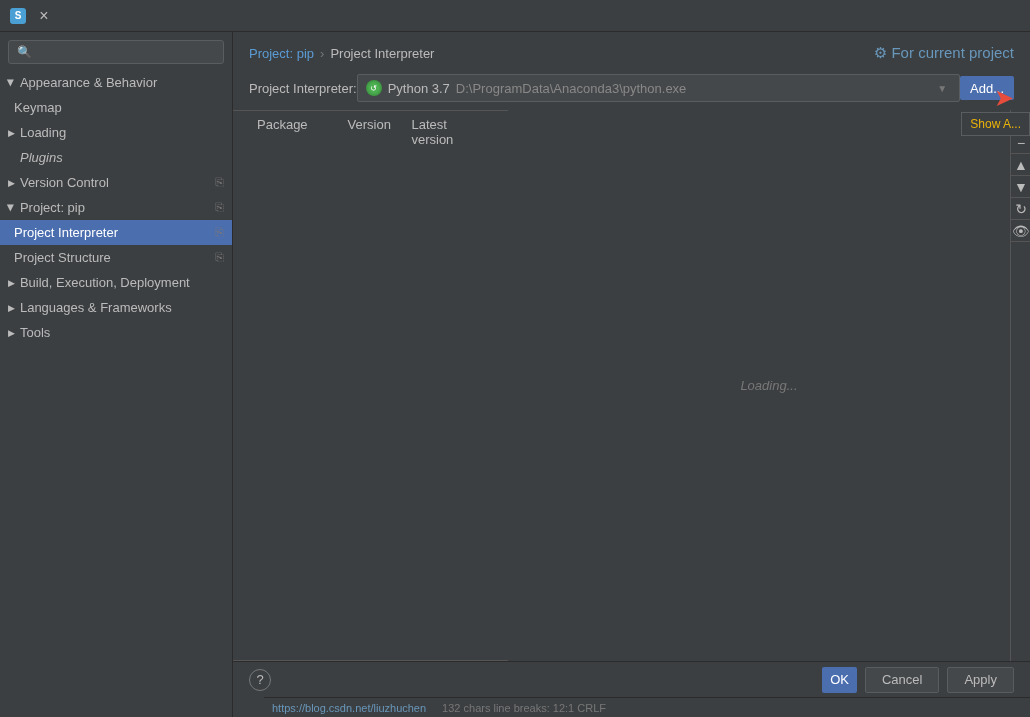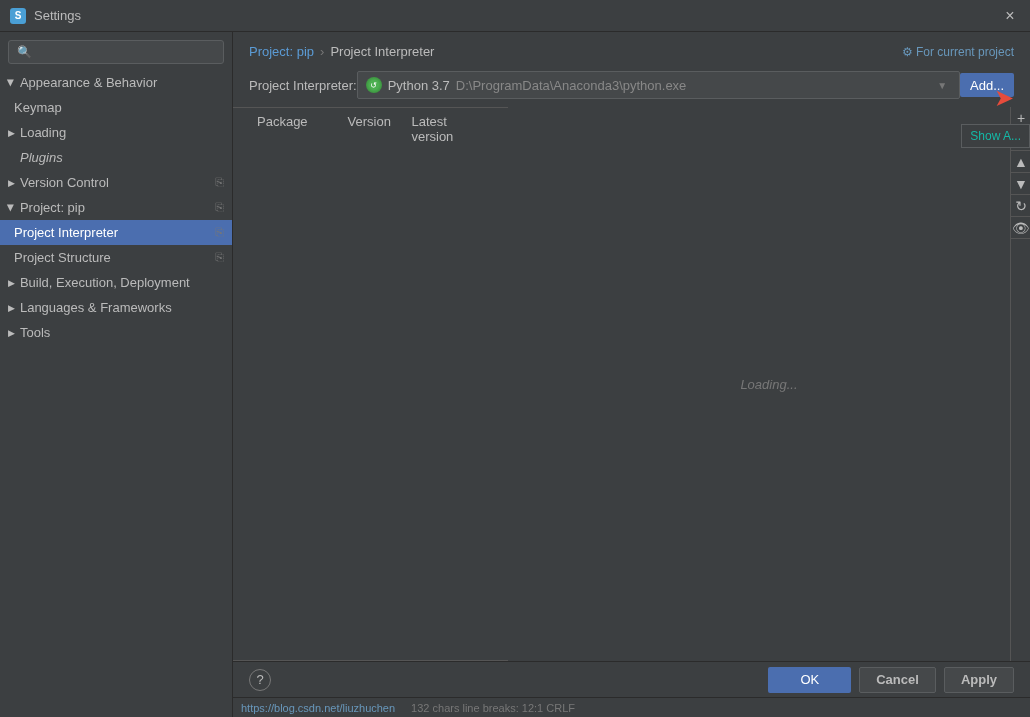--- a/index.html
+++ b/index.html
@@ -147,21 +147,21 @@
       padding: 12px 16px 8px 16px;
       font-size: 13px;
       color: #bbbbbb;
       display: flex;
       align-items: center;
       gap: 6px;
       flex-shrink: 0;
     }
     .breadcrumb-sep { color: #777; }
     .breadcrumb-link { color: #5b9bd5; cursor: pointer; }
-    .for-project { margin-left: auto; color: #6897bb; font-size: 12px; cursor: pointer; }
+    .for-project { margin-left: auto; color: #6897bb; font-size: 15px; cursor: pointer; }
 
     
     .interpreter-row {
       display: flex;
       align-items: center;
       padding: 4px 16px 8px 16px;
       flex-shrink: 0;
     }
     .interpreter-label {
       color: #bbbbbb;
@@ -218,27 +218,27 @@
       right: 16px;
       font-size: 24px;
       color: #e74c3c;
       z-index: 10;
       pointer-events: none;
     }
 
     
     .show-all-area {
       position: absolute;
-      top: 92px;
+      top: 80px;
       right: 0;
       background: #3c3f41;
       border: 1px solid #5a5d5f;
       padding: 4px 8px;
       font-size: 12px;
-      color: #14b8a6;
+      color: #eab308;
       cursor: pointer;
       z-index: 5;
     }
 
     
     .package-table {
       flex: 1;
       display: flex;
       flex-direction: row;
       overflow: hidden;
@@ -321,67 +321,66 @@
     }
     .bottom-right {
       display: flex;
       gap: 8px;
       margin-left: auto;
     }
     .btn-ok {
       background: #4b6eaf;
       color: white;
       border: none;
-      padding: 4px 32px;
+      padding: 4px 8px;
       font-size: 13px;
       cursor: pointer;
       border-radius: 2px;
       height: 26px;
     }
     .btn-cancel, .btn-apply {
       background: #45484a;
       color: #bbbbbb;
       border: 1px solid #5a5d5f;
       padding: 4px 16px;
       font-size: 13px;
       cursor: pointer;
       border-radius: 2px;
       height: 26px;
-      font-weight: bold;
     }
 
     
     .status-bar {
       height: 20px;
       background: #3c3f41;
       border-top: 1px solid #2b2b2b;
       display: flex;
       align-items: center;
       padding: 0 8px;
       font-size: 11px;
       color: #777;
       flex-shrink: 0;
+      margin-left: 31px;
     }
     .status-link { color: #6897bb; text-decoration: none; }
 
     
     .sidebar::-webkit-scrollbar { width: 6px; }
     .sidebar::-webkit-scrollbar-track { background: #3c3f41; }
     .sidebar::-webkit-scrollbar-thumb { background: #555; border-radius: 3px; }
   </style>
 </head>
 <body>
 
 <div class="dialog-outer">
 
   <div class="title-bar">
     <div class="title-bar-icon">
       <span>S</span>
     </div>
-    <span class="title-bar-text">Settings</span>
     <div class="title-bar-close">×</div>
   </div>
 
   <div class="main-content">
 
     <div class="sidebar">
       <input class="search-box" type="text" placeholder="🔍" style="">
 
       <div class="sidebar-section">
         <span class="triangle open">▶</span>

